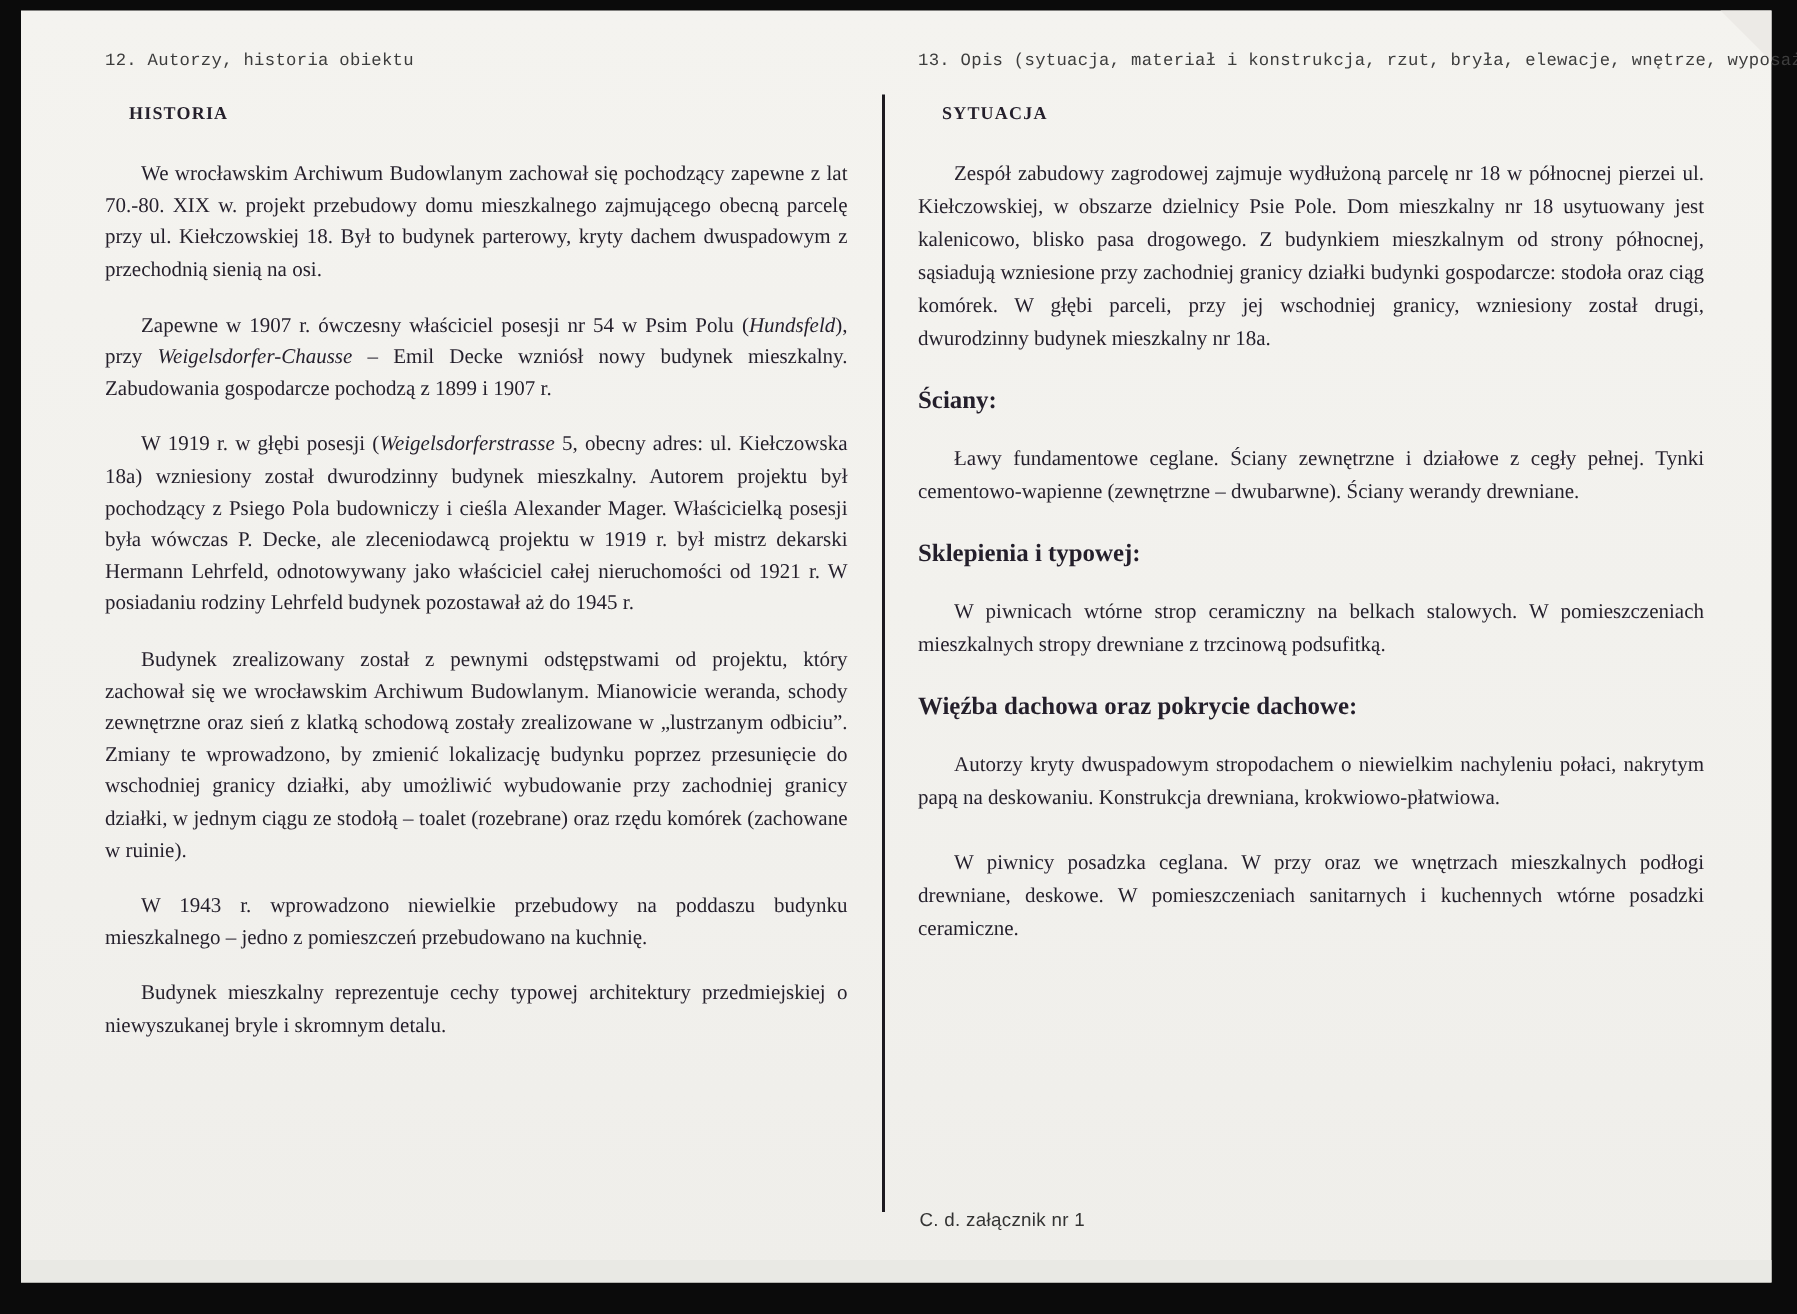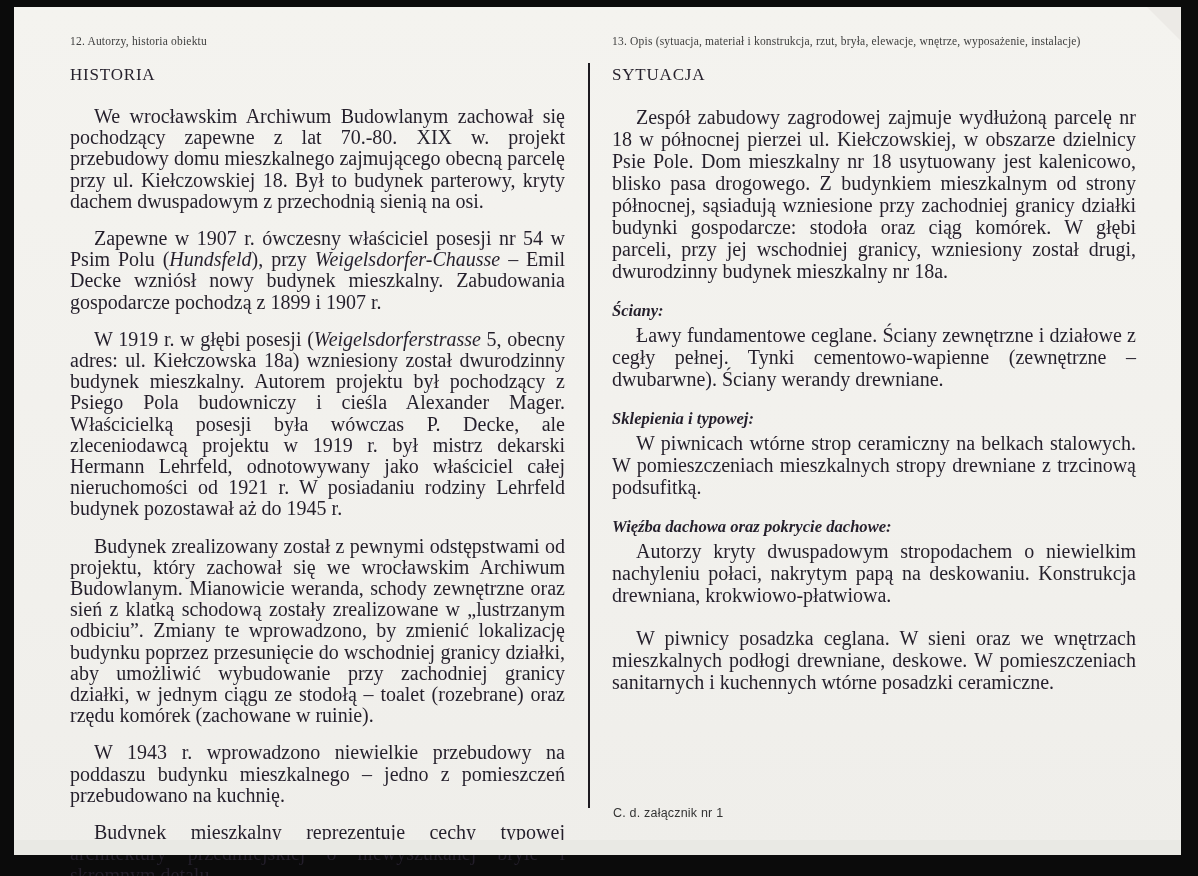--- a/index.html
+++ b/index.html
@@ -19,43 +19,43 @@
   }
   .scan-fold{
     position:absolute;right:0;top:0;width:0;height:0;
     border-top:34px solid #eceae6;
     border-left:34px solid transparent;
   }
   .column{position:absolute;top:27px;}
   .col-left{left:56px;width:495px;}
   .col-right{left:598px;width:524px;}
   .col-header{
-    font-family:Liberation Serif, serif;
+    font-family:Liberation Mono, monospace;
     font-size:11.5px;line-height:14px;color:#3d3d3d;letter-spacing:.2px;
     white-space:nowrap;
   }
   .section-title{
-    font-size:17px;font-weight:normal;line-height:20px;
-    letter-spacing:.8px;margin:17px 0 0 0;color:#241f2b;
+    font-size:12px;font-weight:bold;line-height:20px;
+    letter-spacing:.8px;margin:17px 0 0 16px;color:#241f2b;
   }
   .body-text p, p.para{
     margin:21px 0 0 0;
-    font-size:20px;line-height:21.2px;
+    font-size:14px;line-height:21.2px;
     text-align:justify;text-indent:24px;color:#241f2b;
   }
   .body-text p + p{margin-top:16px;}
   .col-right p.para{line-height:22px;}
   .it{font-style:italic;}
   [data-name="description-sections"] .section-title + .section-title,
   p.para + .section-title{margin-top:36px;}
   .subheading{
-    font-size:16.6px;line-height:21px;font-weight:bold;font-style:italic;
+    font-size:16.6px;line-height:21px;font-weight:bold;
     margin:18px 0 0 0;color:#241f2b;
   }
-  .subheading + p.para{margin-top:3px;}
+  .subheading + p.para{margin-top:19px;}
   .divider{
     position:absolute;left:588px;top:63px;width:2px;height:745px;
     background:#1d1a20;
   }
   .footer-note{
     position:absolute;left:613px;top:806px;
     font-family:"Liberation Sans", sans-serif;
     font-size:12.5px;color:#333;letter-spacing:.2px;
   }
 </style>
@@ -82,21 +82,21 @@
     <div class="col-header" data-name="right-column-field-label">13. Opis (sytuacja, materiał i konstrukcja, rzut, bryła, elewacje, wnętrze, wyposażenie, instalacje)</div>
     <div data-name="description-sections">
         <h2 class="section-title" data-name="section-title">SYTUACJA</h2>
         <p class="para" data-name="paragraph">Zespół zabudowy zagrodowej zajmuje wydłużoną parcelę nr 18 w północnej pierzei ul. Kiełczowskiej, w obszarze dzielnicy Psie Pole. Dom mieszkalny nr 18 usytuowany jest kalenicowo, blisko pasa drogowego. Z budynkiem mieszkalnym od strony północnej, sąsiadują wzniesione przy zachodniej granicy działki budynki gospodarcze: stodoła oraz ciąg komórek. W głębi parceli, przy jej wschodniej granicy, wzniesiony został drugi, dwurodzinny budynek mieszkalny nr 18a.</p>
         <h3 class="subheading" data-name="subsection-heading">Ściany:</h3>
         <p class="para" data-name="paragraph">Ławy fundamentowe ceglane. Ściany zewnętrzne i działowe z cegły pełnej. Tynki cementowo-wapienne (zewnętrzne – dwubarwne). Ściany werandy drewniane.</p>
         <h3 class="subheading" data-name="subsection-heading">Sklepienia i typowej:</h3>
         <p class="para" data-name="paragraph">W piwnicach wtórne strop ceramiczny na belkach stalowych. W pomieszczeniach mieszkalnych stropy drewniane z trzcinową podsufitką.</p>
         <h3 class="subheading" data-name="subsection-heading">Więźba dachowa oraz pokrycie dachowe:</h3>
         <p class="para" data-name="paragraph">Autorzy kryty dwuspadowym stropodachem o niewielkim nachyleniu połaci, nakrytym papą na deskowaniu. Konstrukcja drewniana, krokwiowo-płatwiowa.</p>
-        <p class="para" data-name="paragraph">W piwnicy posadzka ceglana. W sieni oraz we wnętrzach mieszkalnych podłogi drewniane, deskowe. W pomieszczeniach sanitarnych i kuchennych wtórne posadzki ceramiczne.</p>
+        <p class="para" data-name="paragraph">W piwnicy posadzka ceglana. W przy oraz we wnętrzach mieszkalnych podłogi drewniane, deskowe. W pomieszczeniach sanitarnych i kuchennych wtórne posadzki ceramiczne.</p>
       </div>
   </div>
 
   <div class="scan-band" data-name="scan-shadow-band"></div>
 </div>
 
 <div class="divider" data-name="column-divider-line"></div>
 
 <div class="footer-note" data-name="continuation-note">C. d. załącznik nr 1</div>
 

